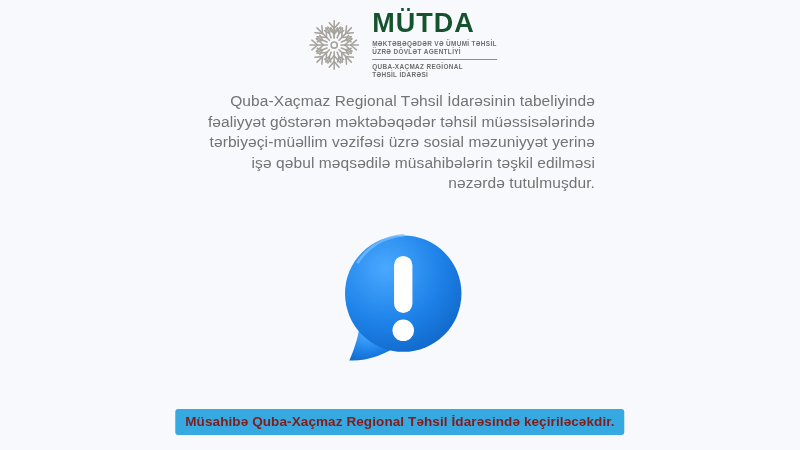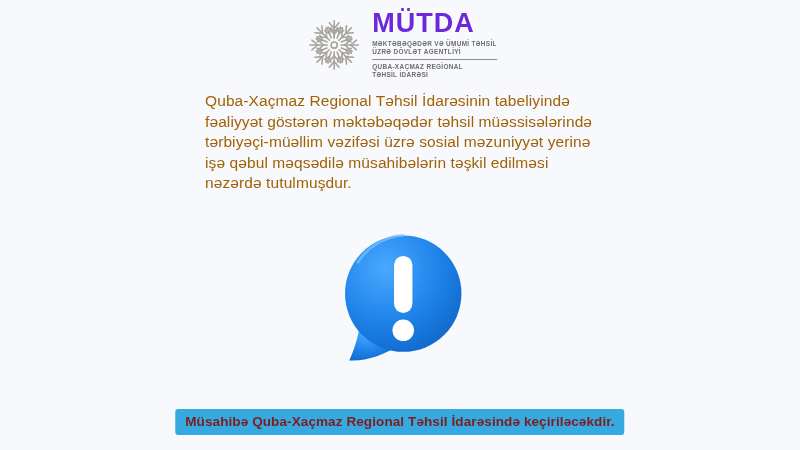--- a/index.html
+++ b/index.html
@@ -21,21 +21,21 @@
     transform: translateX(-50%);
     display: flex;
     align-items: center;
     gap: 7px;
   }
   .logo-mark { width: 62px; height: 62px; flex: 0 0 auto; }
   .logo-text-col { display: flex; flex-direction: column; }
   .logo-title {
     font-size: 27px;
     font-weight: 800;
-    color: #6d28d9;
+    color: #14532d;
     letter-spacing: 1px;
     line-height: 1.0;
   }
   .logo-sub {
     font-size: 6.4px;
     font-weight: 700;
     color: #6e6e6e;
     letter-spacing: 0.35px;
     line-height: 1.25;
     margin-top: 3px;
@@ -48,25 +48,25 @@
     margin: 3px 0 3px 0;
   }
 
   
   .announcement {
     position: absolute;
     top: 91px;
     left: 50%;
     transform: translateX(-50%);
     width: 390px;
-    text-align: left;
+    text-align: right;
     font-size: 15.5px;
     font-weight: 500;
     line-height: 20.5px;
-    color: #a16207;
+    color: #737373;
     letter-spacing: 0.1px;
   }
 
   
   .bubble-wrap {
     position: absolute;
     top: 230px;
     left: 50%;
     transform: translateX(-50%);
     width: 138px;

